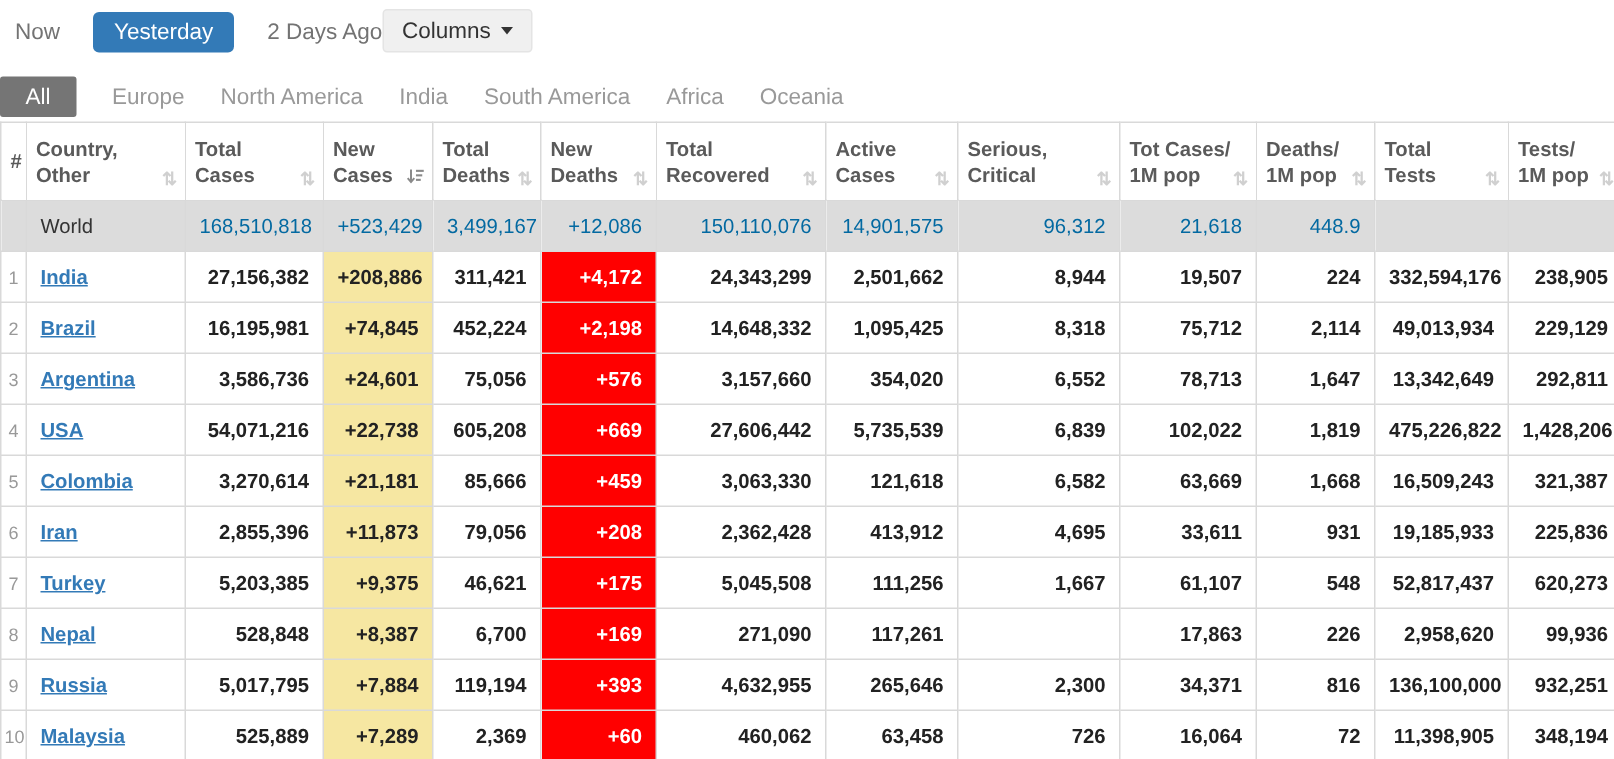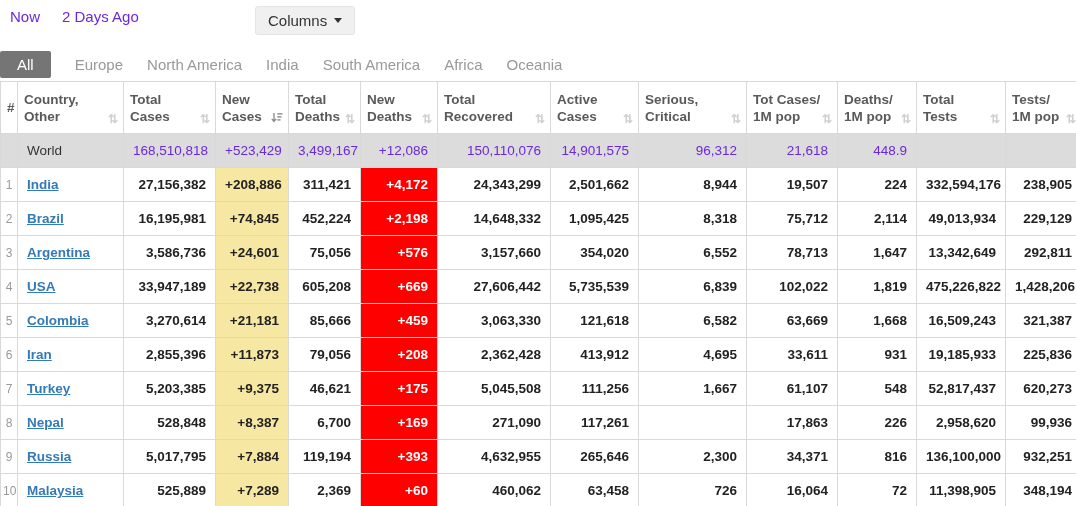--- a/index.html
+++ b/index.html
@@ -8,21 +8,21 @@
     --hl-red:#FF0000;
     --grid:#d9d9d9;
   }
   *{box-sizing:border-box;}
   html,body{margin:0;padding:0;background:#fff;}
   body{font-family:"Liberation Sans", sans-serif; width:1076px; height:506px; overflow:hidden; color:#333;}
 
   
   .toolbar{position:relative;height:48px;}
   .time-tabs{position:absolute;left:10px;top:8px;display:flex;align-items:center;gap:22px;}
-  .time-tab{font-size:15px;color:#6d28d9;cursor:pointer;white-space:nowrap;}
+  .time-tab{font-size:15px;color:#737373;cursor:pointer;white-space:nowrap;}
   .time-tab.active{background:var(--accent);color:#fff;border-radius:4px;padding:5px 14px;}
   .columns-btn{position:absolute;left:255px;top:6px;background:#f0f0f0;border:1px solid #e4e4e4;border-radius:3px;
     font-family:inherit;font-size:15px;color:#333;padding:5px 12px;display:flex;align-items:center;gap:7px;cursor:pointer;}
   .caret{width:0;height:0;border-left:4px solid transparent;border-right:4px solid transparent;border-top:5px solid #333;display:inline-block;}
   .search{position:absolute;left:494px;top:9px;display:flex;align-items:center;gap:8px;}
   .search label{font-size:15px;color:#555;}
   .search input{width:172px;height:26px;border:1px solid #ccc;border-radius:4px;padding:2px 8px;font-family:inherit;font-size:13px;outline:none;}
 
   
   .region-tabs{display:flex;align-items:center;gap:24px;height:32px;margin:0;}
@@ -35,32 +35,33 @@
   th{height:52px;vertical-align:middle;text-align:left;padding:4px 6px;position:relative;
      font-size:13.5px;font-weight:700;color:#5a5a5a;background:#fff;}
   .th-label div{line-height:17px;}
   .sort-icon{position:absolute;right:5px;bottom:9px;color:#d0d0d0;font-size:12px;line-height:10px;}
   .sort-icon.active{color:#8a8a8a;bottom:8px;}
   td{height:34px;padding:5px 9px;font-size:13.5px;vertical-align:middle;}
   td.num{text-align:right;font-weight:700;color:#222;}
   td.rank{text-align:center;color:#999;font-size:12px;font-weight:400;padding:5px 2px;}
   td.country a{color:var(--accent);font-weight:700;text-decoration:underline;}
   tr.world-row td{background:#dcdcdc;font-weight:400;color:#333;}
-  tr.world-row td.num{font-weight:400;color:#6d28d9;}
+  tr.world-row td.num{font-weight:400;color:#0369a1;}
   tr.world-row td.country{font-weight:400;}
   td.hl-yellow{background:var(--hl-yellow);}
   td.hl-red{background:var(--hl-red);color:#fff !important;}
   td.hl-red.num{color:#fff;}
 </style>
 </head>
 <body>
 
 <div class="toolbar">
   <div class="time-tabs" id="time-tabs">
       <div class="time-tab">Now</div>
+      <div class="time-tab active">Yesterday</div>
       <div class="time-tab">2 Days Ago</div>
     </div>
   <button class="columns-btn">
     <span>Columns</span>
     <span class="caret"></span>
   </button>
 </div>
 
 <div class="region-tabs" id="region-tabs">
     <div class="region-tab active">All</div>
@@ -228,21 +229,21 @@
         <td class="num">354,020</td>
         <td class="num">6,552</td>
         <td class="num">78,713</td>
         <td class="num">1,647</td>
         <td class="num">13,342,649</td>
         <td class="num">292,811</td>
       </tr>
       <tr class="country-row">
         <td class="rank">4</td>
         <td class="country"><a href="#">USA</a></td>
-        <td class="num">33,947,189</td>
+        <td class="num">54,071,216</td>
         <td class="num hl-yellow">+22,738</td>
         <td class="num">605,208</td>
         <td class="num hl-red">+669</td>
         <td class="num">27,606,442</td>
         <td class="num">5,735,539</td>
         <td class="num">6,839</td>
         <td class="num">102,022</td>
         <td class="num">1,819</td>
         <td class="num">475,226,822</td>
         <td class="num">1,428,206</td>

